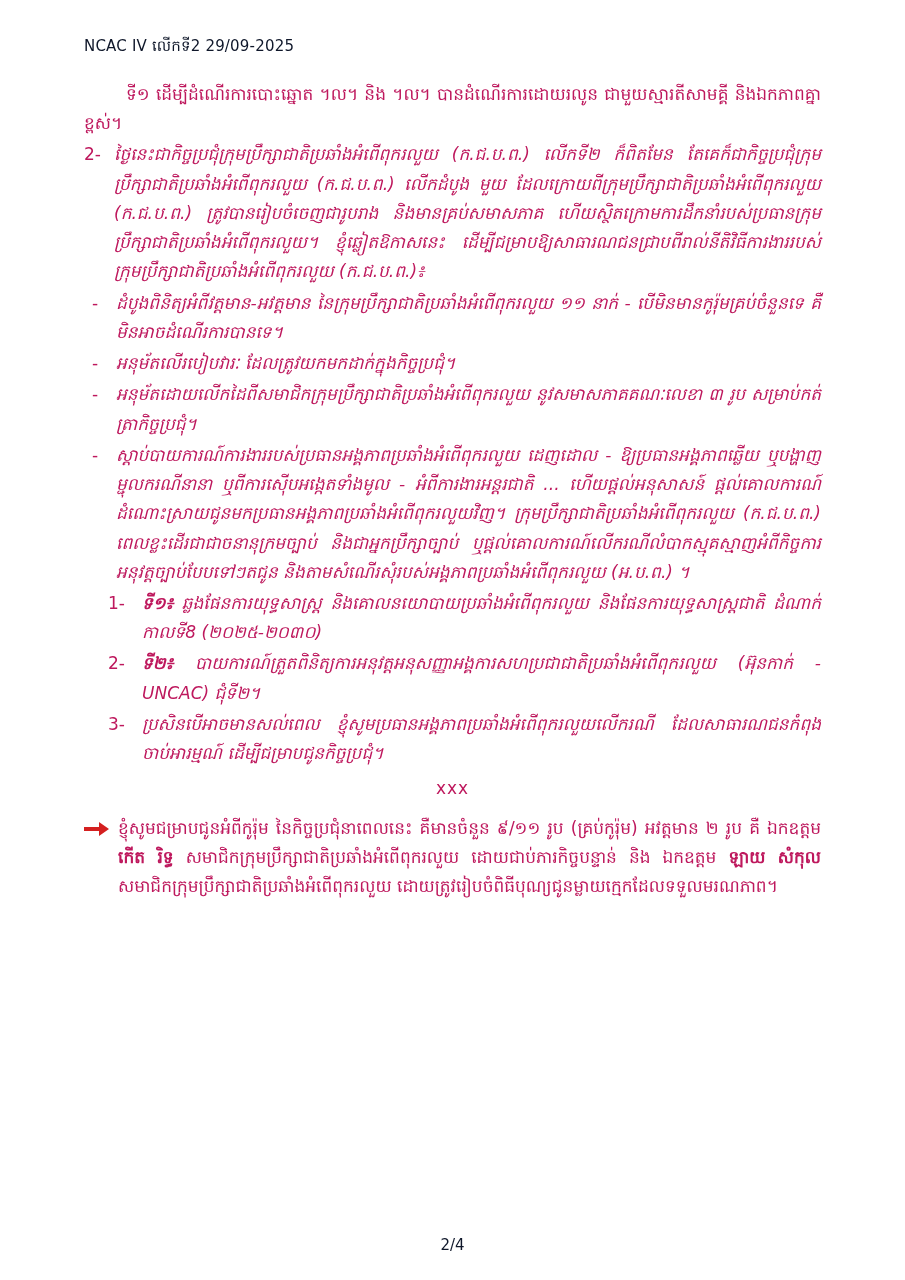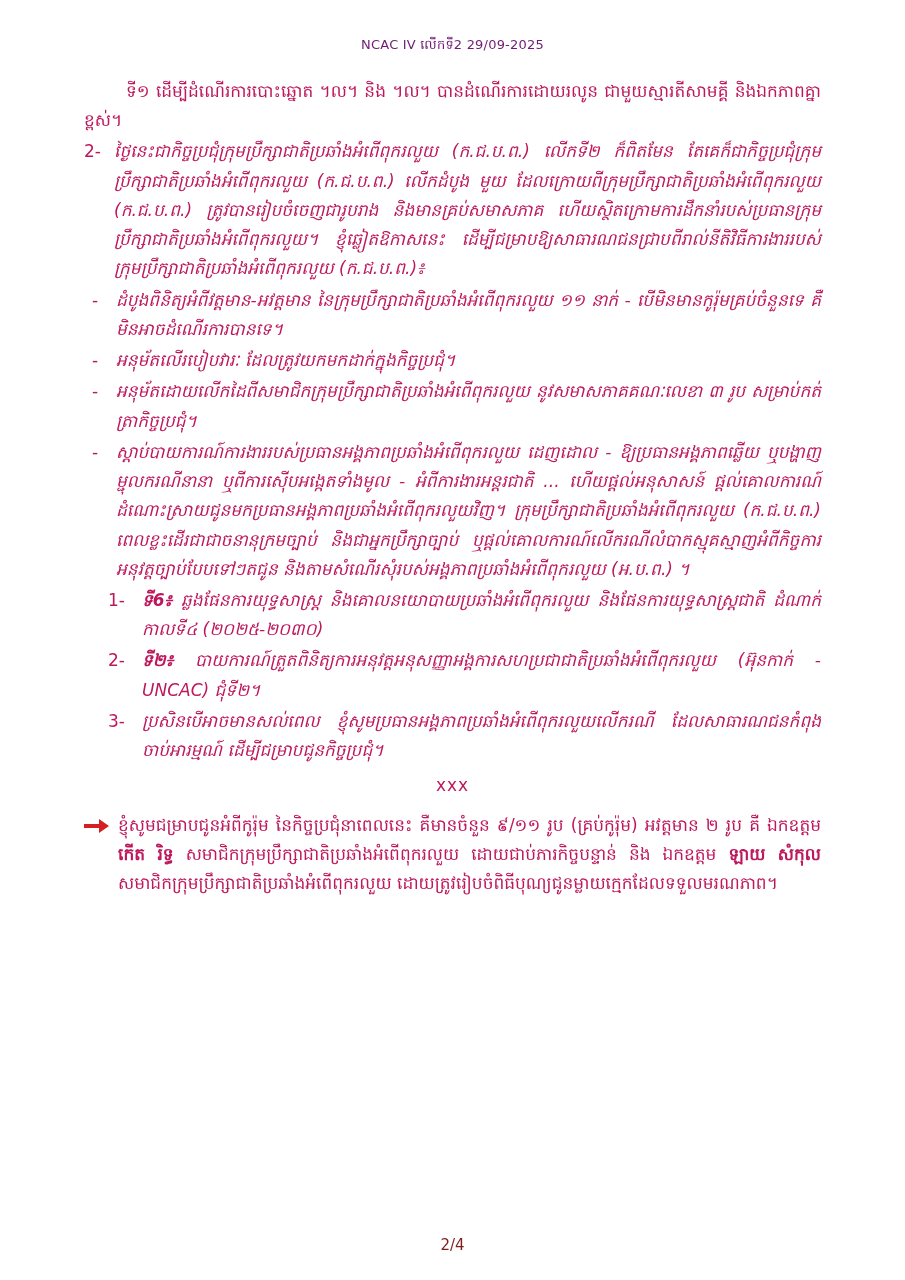--- a/index.html
+++ b/index.html
@@ -15,23 +15,23 @@
     position: relative;
   }
   .page {
     width: 905px;
     min-height: 1280px;
     box-sizing: border-box;
     padding: 28px 84px 20px 84px;
     position: relative;
   }
   .header {
-    text-align: center;
-    font-size: 13px;
-    color: #701a75;
+    text-align: left;
+    font-size: 15px;
+    color: #0f172a;
     letter-spacing: 0.2px;
     margin: 8px 0 22px 0;
     font-family: "DejaVu Sans", "Liberation Sans", sans-serif;
   }
   .doc-body {
     font-size: 17px;
     line-height: 1.72;
     color: #be185d;
     text-align: justify;
   }
@@ -87,21 +87,21 @@
   }
   .arrow-icon svg { display: block; }
   .bold { font-weight: bold; }
   .footer {
     position: absolute;
     left: 0;
     right: 0;
     bottom: 26px;
     text-align: center;
     font-size: 15px;
-    color: #7f1d1d;
+    color: #0f172a;
   }
 </style>
 </head>
 <body>
 
 <div class="page">
 
   <div class="header">NCAC IV លើកទី2 29/09-2025</div>
 
   <div class="doc-body">
@@ -129,21 +129,21 @@
     </div>
 
     <div class="row">
       <span class="marker dash">-</span>
       <span class="txt">ស្តាប់បាយការណ៍ការងាររបស់ប្រធានអង្គភាពប្រឆាំងអំពើពុករលួយ ដេញដោល - ឱ្យប្រធានអង្គភាពឆ្លើយ ឬបង្ហាញម្ជុលករណីនានា ឬពីការស៊ើបអង្កេតទាំងមូល - អំពីការងារអន្តរជាតិ ... ហើយផ្តល់អនុសាសន៍ ផ្តល់គោលការណ៍ ដំណោះស្រាយជូនមកប្រធានអង្គភាពប្រឆាំងអំពើពុករលួយវិញ។ ក្រុមប្រឹក្សាជាតិប្រឆាំងអំពើពុករលួយ (ក.ជ.ប.ព.) ពេលខ្លះដើរជាជាចនានុក្រមច្បាប់ និងជាអ្នកប្រឹក្សាច្បាប់ ឬផ្តល់គោលការណ៍លើករណីលំបាកស្មុគស្មាញអំពីកិច្ចការអនុវត្តច្បាប់បែបទៅៗតជូន និងតាមសំណើរសុំរបស់អង្គភាពប្រឆាំងអំពើពុករលួយ (អ.ប.ព.) ។</span>
     </div>
 
 
     <div class="row">
       <span class="marker num2">1-</span>
-      <span class="txt"><span class="bold">ទី6៖</span><span> ឆ្លងផែនការយុទ្ធសាស្រ្ត និងគោលនយោបាយប្រឆាំងអំពើពុករលួយ និងផែនការយុទ្ធសាស្រ្តជាតិ ដំណាក់កាលទី៤ (២០២៥-២០៣០)</span></span>
+      <span class="txt"><span class="bold">ទី១៖</span><span> ឆ្លងផែនការយុទ្ធសាស្រ្ត និងគោលនយោបាយប្រឆាំងអំពើពុករលួយ និងផែនការយុទ្ធសាស្រ្តជាតិ ដំណាក់កាលទី8 (២០២៥-២០៣០)</span></span>
     </div>
 
     <div class="row">
       <span class="marker num2">2-</span>
       <span class="txt"><span class="bold">ទី២៖</span><span> បាយការណ៍ត្រួតពិនិត្យការអនុវត្តអនុសញ្ញាអង្គការសហប្រជាជាតិប្រឆាំងអំពើពុករលួយ (អ៊ុនកាក់ - UNCAC) ជុំទី២។</span></span>
     </div>
 
     <div class="row">
       <span class="marker num2">3-</span>
       <span class="txt">ប្រសិនបើអាចមានសល់ពេល    ខ្ញុំសូមប្រធានអង្គភាពប្រឆាំងអំពើពុករលួយលើករណី ដែលសាធារណជនកំពុងចាប់អារម្មណ៍ ដើម្បីជម្រាបជូនកិច្ចប្រជុំ។</span>

